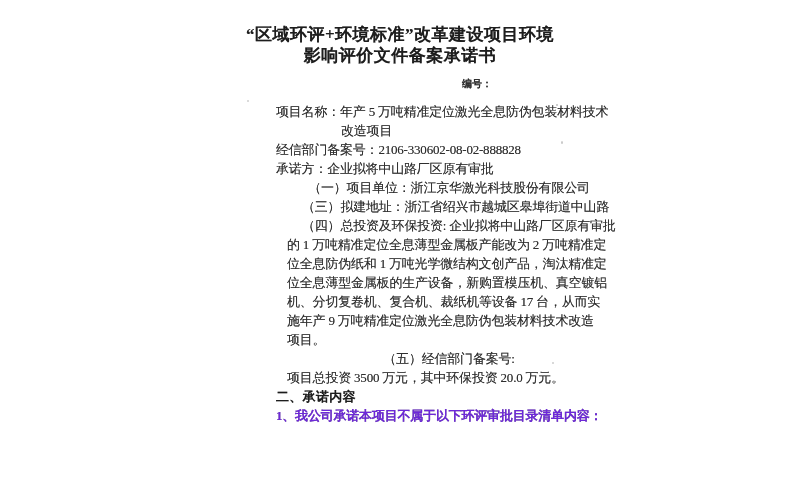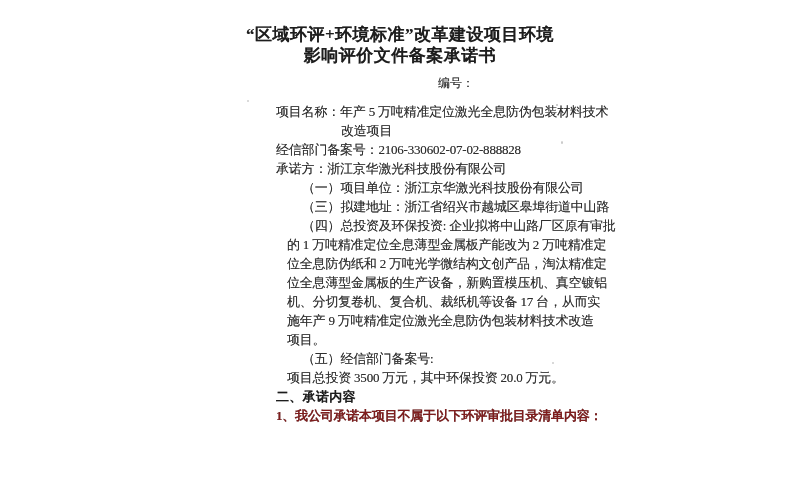--- a/index.html
+++ b/index.html
@@ -23,46 +23,46 @@
   }
   .title{
     position:absolute;top:24px;left:0;width:800px;margin:0;
     text-align:center;
     font-size:17px;line-height:21px;font-weight:700;
     color:var(--heading);
     letter-spacing:0.5px;
   }
   .title-line{display:block;}
   .serial{
-    position:absolute;top:76px;left:438px;
-    font-size:12px;line-height:15px;
+    position:absolute;top:76px;left:462px;
+    font-size:10px;line-height:15px;
     color:var(--text);
-    font-weight:400;
+    font-weight:700;
   }
   .doc-body{
     position:absolute;top:102px;left:252px;width:320px;
     font-size:13px;line-height:19px;
     color:var(--text);
     letter-spacing:-0.2px;
     margin-left:24px;
   }
   .line{
     white-space:nowrap;height:19px;
   }
   .indent-label{padding-left:0;}
   .indent-hang{padding-left:65px;}
-  .indent-item{padding-left:26px;}
+  .indent-item{padding-left:26px;text-align:center;}
   .indent-body{padding-left:11px;}
   .style-heading{
     font-family:"Liberation Sans","DejaVu Sans",sans-serif;
     font-weight:700;color:var(--heading);
     letter-spacing:0.3px;
   }
   .style-emphasis{
-    font-weight:700;color:#7f1d1d;
+    font-weight:700;color:#6d28d9;
   }
   .speck{
     position:absolute;border-radius:50%;pointer-events:none;
   }
   .speck-1{left:556px;top:104px;width:2px;height:2px;background:#bfbfbf;}
   .speck-2{left:561px;top:141px;width:2px;height:3px;background:#c8c8c8;}
   .speck-3{left:247px;top:100px;width:2px;height:2px;background:#cfcfcf;}
   .speck-4{left:552px;top:362px;width:2px;height:2px;background:#cccccc;}
 </style>
 </head>
@@ -73,27 +73,27 @@
   <h1 class="title ink">
     <span class="title-line">“区域环评+环境标准”改革建设项目环境</span>
     <span class="title-line">影响评价文件备案承诺书</span>
   </h1>
 
   <div class="serial ink">编号：</div>
 
   <div class="doc-body ink">
       <div class="line indent-label style-body">项目名称：年产 5 万吨精准定位激光全息防伪包装材料技术</div>
       <div class="line indent-hang style-body">改造项目</div>
-      <div class="line indent-label style-body">经信部门备案号：2106-330602-07-02-888828</div>
-      <div class="line indent-label style-body">承诺方：浙江京华激光科技股份有限公司</div>
+      <div class="line indent-label style-body">经信部门备案号：2106-330602-08-02-888828</div>
+      <div class="line indent-label style-body">承诺方：企业拟将中山路厂区原有审批</div>
       <div class="line indent-item style-body">（一）项目单位：浙江京华激光科技股份有限公司</div>
       <div class="line indent-item style-body">（三）拟建地址：浙江省绍兴市越城区皋埠街道中山路</div>
       <div class="line indent-item style-body">（四）总投资及环保投资: 企业拟将中山路厂区原有审批</div>
       <div class="line indent-body style-body">的 1 万吨精准定位全息薄型金属板产能改为 2 万吨精准定</div>
-      <div class="line indent-body style-body">位全息防伪纸和 2 万吨光学微结构文创产品，淘汰精准定</div>
+      <div class="line indent-body style-body">位全息防伪纸和 1 万吨光学微结构文创产品，淘汰精准定</div>
       <div class="line indent-body style-body">位全息薄型金属板的生产设备，新购置模压机、真空镀铝</div>
       <div class="line indent-body style-body">机、分切复卷机、复合机、裁纸机等设备 17 台，从而实</div>
       <div class="line indent-body style-body">施年产 9 万吨精准定位激光全息防伪包装材料技术改造</div>
       <div class="line indent-body style-body">项目。</div>
       <div class="line indent-item style-body">（五）经信部门备案号:</div>
       <div class="line indent-body style-body">项目总投资 3500 万元，其中环保投资 20.0 万元。</div>
       <div class="line indent-label style-heading">二、承诺内容</div>
       <div class="line indent-label style-emphasis">1、我公司承诺本项目不属于以下环评审批目录清单内容：</div>
     </div>
 

